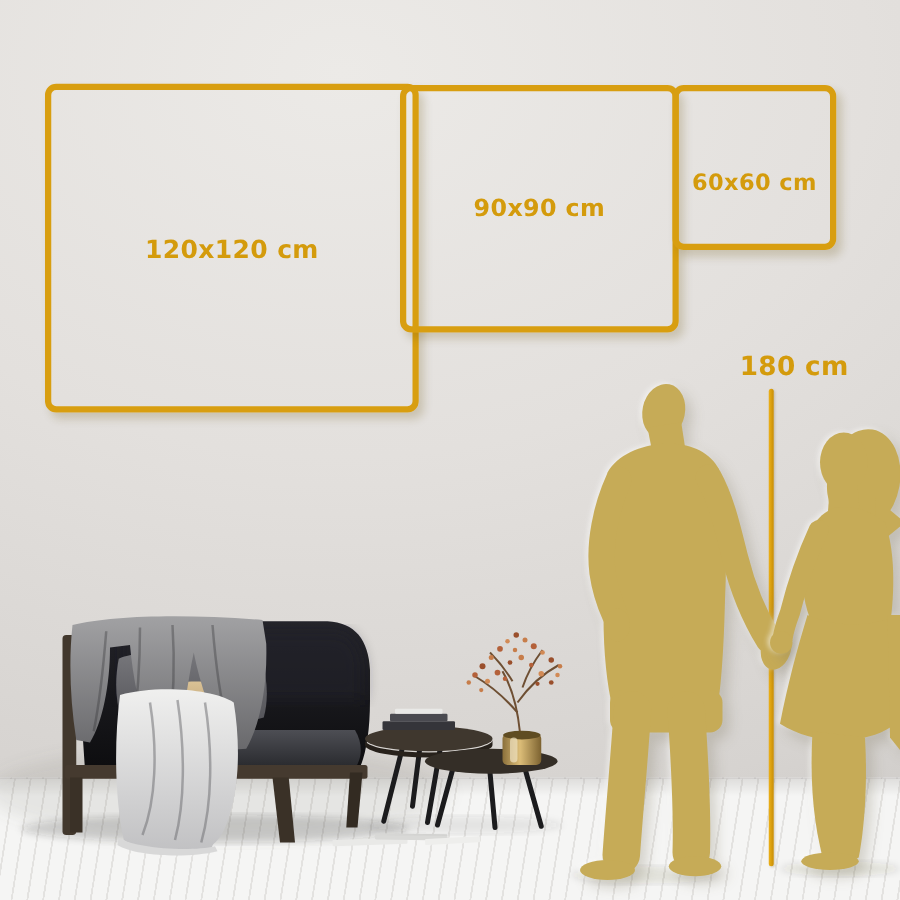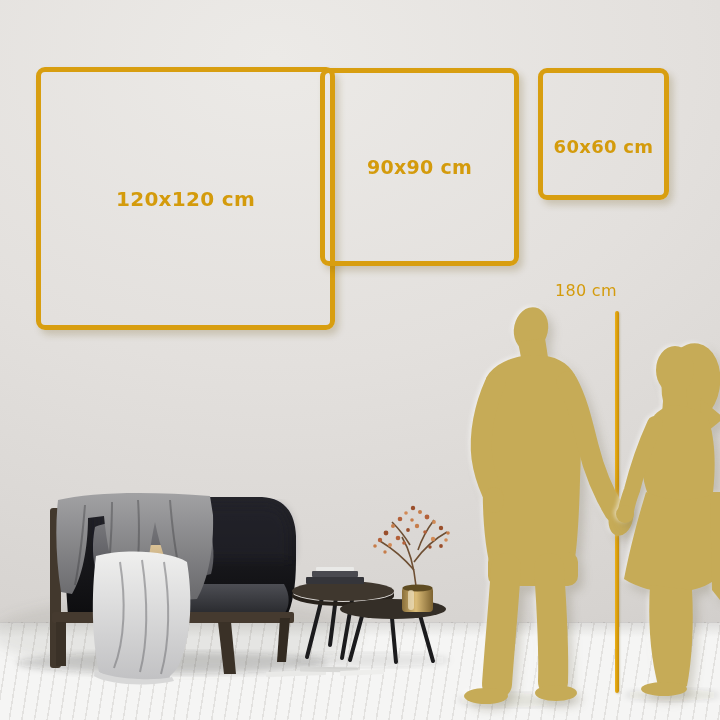--- a/index.html
+++ b/index.html
@@ -26,28 +26,28 @@
     position:absolute;box-sizing:border-box;
     border:5px solid #D89E10;border-radius:9px;
     box-shadow:4px 5px 7px rgba(110,85,20,0.22);
     display:flex;align-items:center;justify-content:center;
   }
   .frame-label{
     color:#D49B0C;font-weight:700;letter-spacing:.3px;white-space:nowrap;
   }
   .frame-120{left:36px;top:67px;width:299px;height:263px;}
   .frame-120 .frame-label{font-size:20px;}
-  .frame-90{left:320px;top:68px;width:199px;height:198px;justify-content:center;}
+  .frame-90{left:320px;top:68px;width:223px;height:198px;justify-content:center;}
   .frame-90 .frame-label{font-size:19px;}
   .frame-60{left:538px;top:68px;width:131px;height:132px;}
   .frame-60 .frame-label{font-size:18px;margin-top:24px;}
   
   .height-label{
-    position:absolute;left:555px;top:281px;width:124px;text-align:left;
-    color:#D49B0C;font-weight:400;font-size:16px;letter-spacing:.3px;
+    position:absolute;left:555px;top:281px;width:124px;text-align:right;
+    color:#D49B0C;font-weight:700;font-size:21px;letter-spacing:.3px;
   }
   .height-line{
     position:absolute;left:615px;top:311px;width:4px;height:382px;
     background:linear-gradient(to right,#EDB118,#C78D06);
     border-radius:2px;
     box-shadow:1px 1px 2px rgba(120,90,20,0.25);
   }
   .scene{position:absolute;inset:0;}
   .sil{filter:drop-shadow(5px 6px 5px rgba(70,60,25,0.20)) drop-shadow(-2px -1px 2px rgba(255,255,255,0.55));}
 </style>

